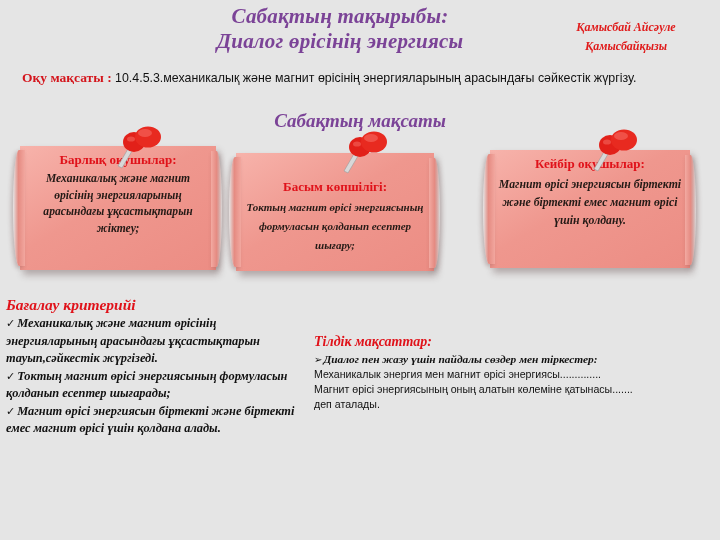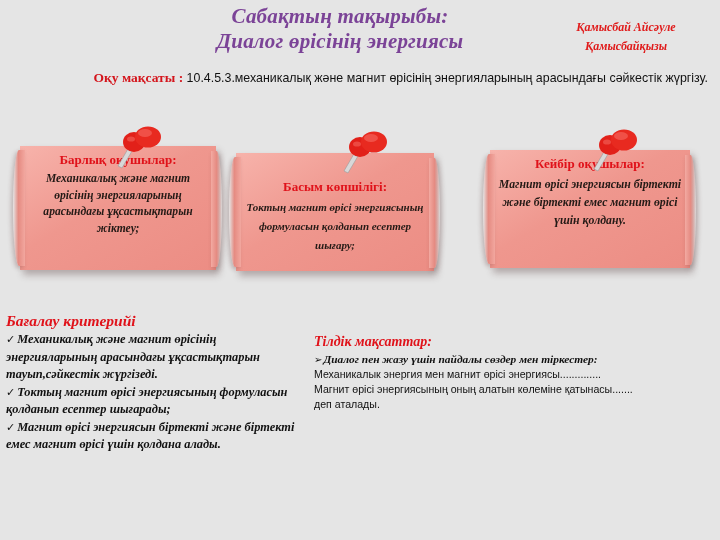--- a/index.html
+++ b/index.html
@@ -54,21 +54,20 @@
   }
 
   .objective {
     position: absolute;
     left: 8px;
     top: 68px;
     width: 700px;
     font-size: 12.4px;
     line-height: 19px;
     color: #111111;
-    text-align: right;
   }
   .objective .label {
     font-family: "Liberation Serif", serif;
     font-weight: bold;
     font-size: 13.5px;
     color: #d4151c;
     padding-left: 14px;
   }
 
   .goals-heading {
@@ -159,21 +158,20 @@
   #pin-left  { left: 112px; top: 126px; }
   #pin-mid   { left: 338px; top: 131px; }
   #pin-right { left: 588px; top: 129px; }
 
   
   .criteria {
     position: absolute;
     left: 6px;
     top: 296px;
     width: 300px;
-    margin-top: 16px;
   }
   .criteria-heading {
     font-family: "Liberation Serif", serif;
     font-style: italic;
     font-weight: bold;
     font-size: 15.5px;
     color: #e0121a;
     margin-bottom: 1px;
   }
   .crit-item {
@@ -239,20 +237,21 @@
 
   <div class="author">
     <div>Қамысбай Айсәуле</div>
     <div>Қамысбайқызы</div>
   </div>
 
   <div class="objective">
     <span class="label">Оқу мақсаты :</span><span> 10.4.5.3.механикалық және магнит өрісінің энергияларының арасындағы сәйкестік жүргізу.</span>
   </div>
 
+  <div class="goals-heading">Сабақтың мақсаты</div>
 
   <div class="card" id="card-left">
     <div class="card-title">Барлық оқушылар:</div>
     <div class="card-body">Механикалық және магнит өрісінің энергияларының арасындағы ұқсастықтарын жіктеу;</div>
   </div>
 
   <div class="card" id="card-mid">
     <div class="card-title">Басым көпшілігі:</div>
     <div class="card-body">Токтың магнит өрісі энергиясының формуласын қолданып есептер шығару;</div>
   </div>

